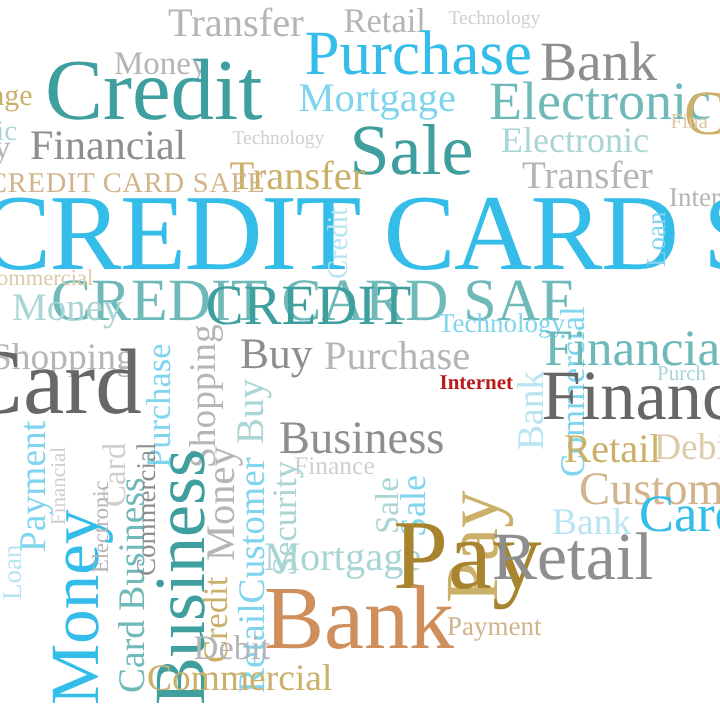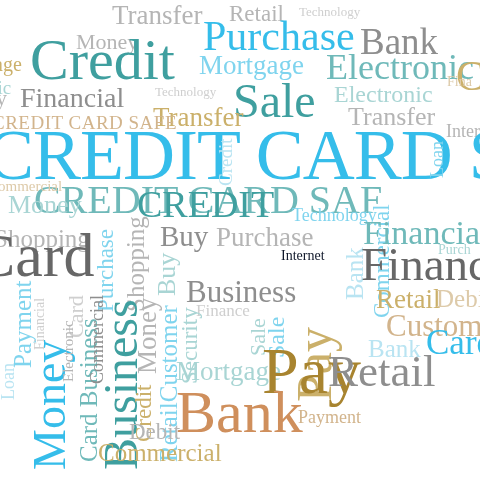--- a/index.html
+++ b/index.html
@@ -101,21 +101,21 @@
   <span class="rot word" style="left:156px; top:296px; font-size:26px; color:#a9d5d4;">Buy</span>
 
   <span class="word" style="left:137px; top:188px; font-size:38px; color:#3f9f9f;">CREDIT</span>
 
   <span class="word" style="left:160px; top:224px; font-size:29px; color:#8e8e8e;">Buy</span>
 
   <span class="word" style="left:216px; top:226px; font-size:27px; color:#b5b5b5;">Purchase</span>
 
   <span class="word" style="left:292px; top:208px; font-size:18px; color:#7fd4ee;">Technology</span>
 
-  <span class="word" style="left:281px; top:250px; font-size:14px; color:#0f172a;">Internet</span>
+  <span class="word" style="left:293px; top:250px; font-size:14px; color:#b91c1c;font-weight:bold;">Internet</span>
 
   <span class="word" style="left:186px; top:278px; font-size:31px; color:#8e8e8e;">Business</span>
 
   <span class="word" style="left:196px; top:304px; font-size:17px; color:#cfcfcf;">Finance</span>
 
   <span class="rot word" style="left:344px; top:300px; font-size:25px; color:#b9e4f2;">Bank</span>
 
   <span class="rot word" style="left:372px; top:318px; font-size:23px; color:#7fd4ee;">Commercial</span>
 
   <span class="word" style="left:363px; top:218px; font-size:34px; color:#6fb9b9;">Financial</span>

